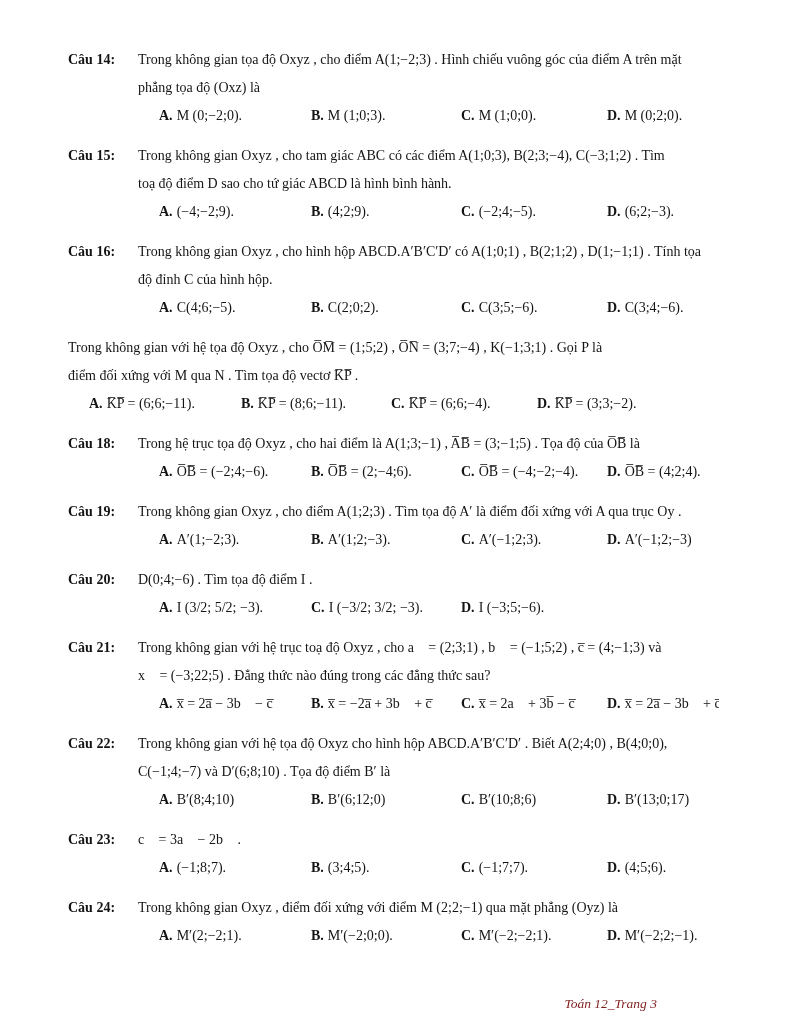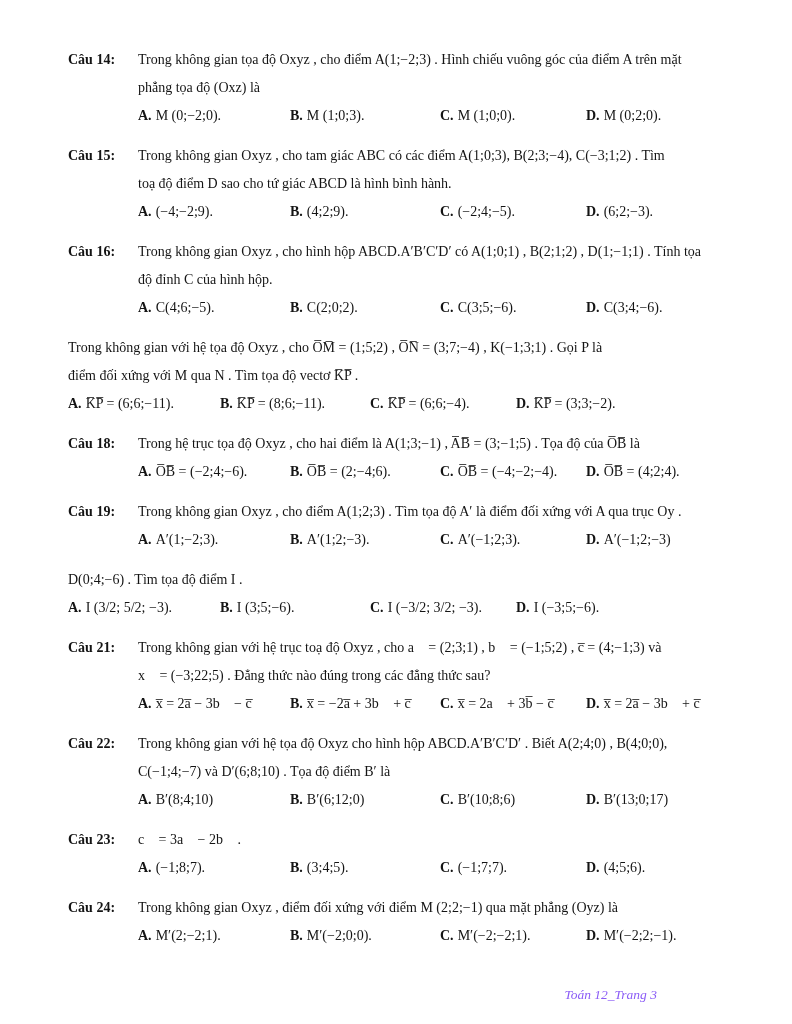--- a/index.html
+++ b/index.html
@@ -7,25 +7,25 @@
     width:719px; height:1024px; position:relative; background:#fff;
     box-sizing:border-box; padding:46px 58px 0 68px;
     font-family:"Liberation Serif","DejaVu Serif",serif;
     font-size:14px; color:#141414; overflow:hidden;
   }
   .q { display:grid; grid-template-columns:70px 1fr; margin-bottom:12px; }
   .q-label { font-weight:bold; line-height:28px; white-space:nowrap; }
   .q-body { min-width:0; }
   .q-line { line-height:28px; white-space:nowrap; }
   .opts { display:grid; grid-template-columns:152px 150px 146px 1fr; line-height:28px; }
-  .opt { white-space:nowrap; }
+  .opt { white-space:nowrap;margin-left:21px; }
   .opt b { font-weight:bold; margin-right:4px; }
   .footer {
-    position:absolute; right:62px; bottom:21px;
-    font-style:italic; font-size:13.5px; color:#8b5cf6;
+    position:absolute; right:62px; bottom:12px;
+    font-style:italic; font-size:13.5px; color:#7f1d1d;
   }
 </style>
 </head>
 <body>
 
 <div class="page">
 
   <div class="q">
     <div class="q-label">Câu 14:</div>
     <div class="q-body">
@@ -101,25 +101,25 @@
       <div class="opts">
         <div class="opt"><b>A.</b><span>A′(1;−2;3).</span></div>
         <div class="opt"><b>B.</b><span>A′(1;2;−3).</span></div>
         <div class="opt"><b>C.</b><span>A′(−1;2;3).</span></div>
         <div class="opt"><b>D.</b><span>A′(−1;2;−3)</span></div>
       </div>
     </div>
   </div>
 
   <div class="q">
+    <div class="q-label">Câu 20:</div>
     <div class="q-body">
       <div class="q-line">D(0;4;−6) . Tìm tọa độ điểm I .</div>
       <div class="opts">
         <div class="opt"><b>A.</b><span>I (3/2; 5/2; −3).</span></div>
-        <div class="opt"><b>B.</b><span>I (3;5;−6).</span></div>
         <div class="opt"><b>C.</b><span>I (−3/2; 3/2; −3).</span></div>
         <div class="opt"><b>D.</b><span>I (−3;5;−6).</span></div>
       </div>
     </div>
   </div>
 
   <div class="q">
     <div class="q-label">Câu 21:</div>
     <div class="q-body">
       <div class="q-line">Trong không gian với hệ trục toạ độ Oxyz , cho a⃗ = (2;3;1) ,  b⃗ = (−1;5;2) ,  c̅ = (4;−1;3) và</div>

